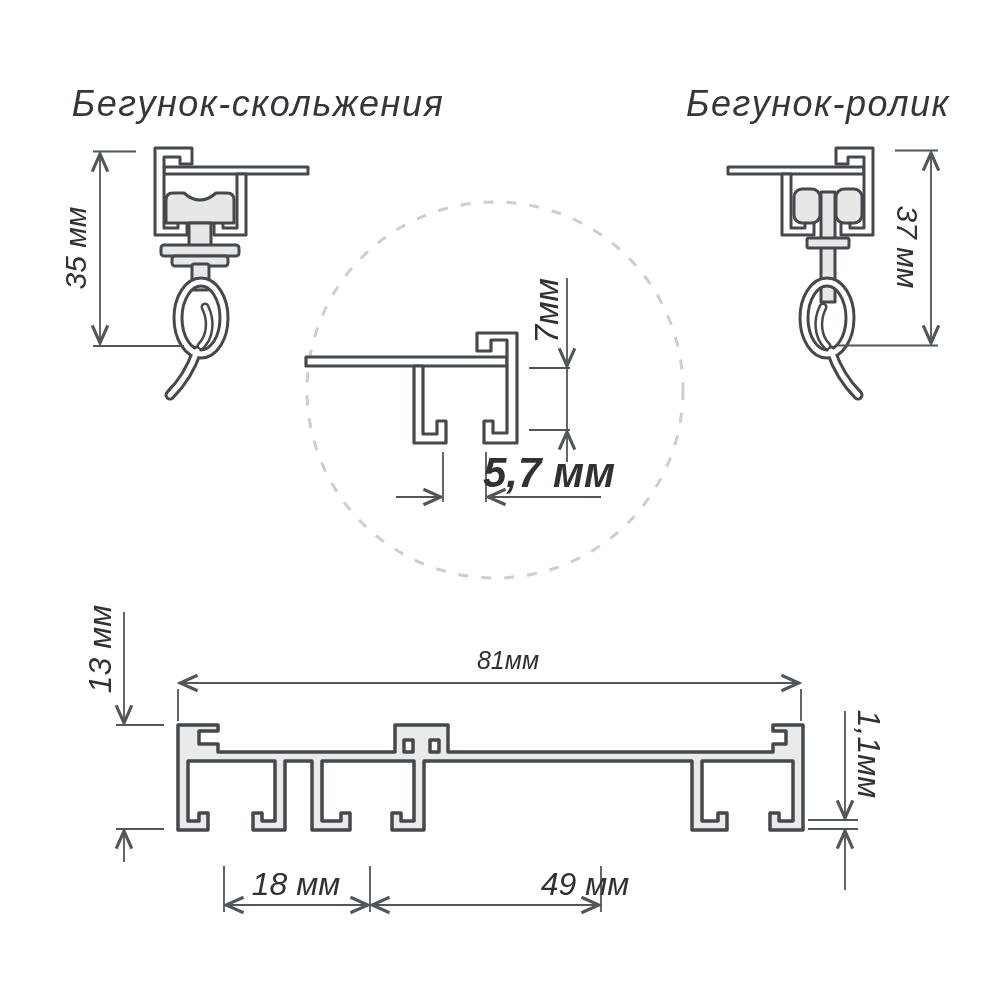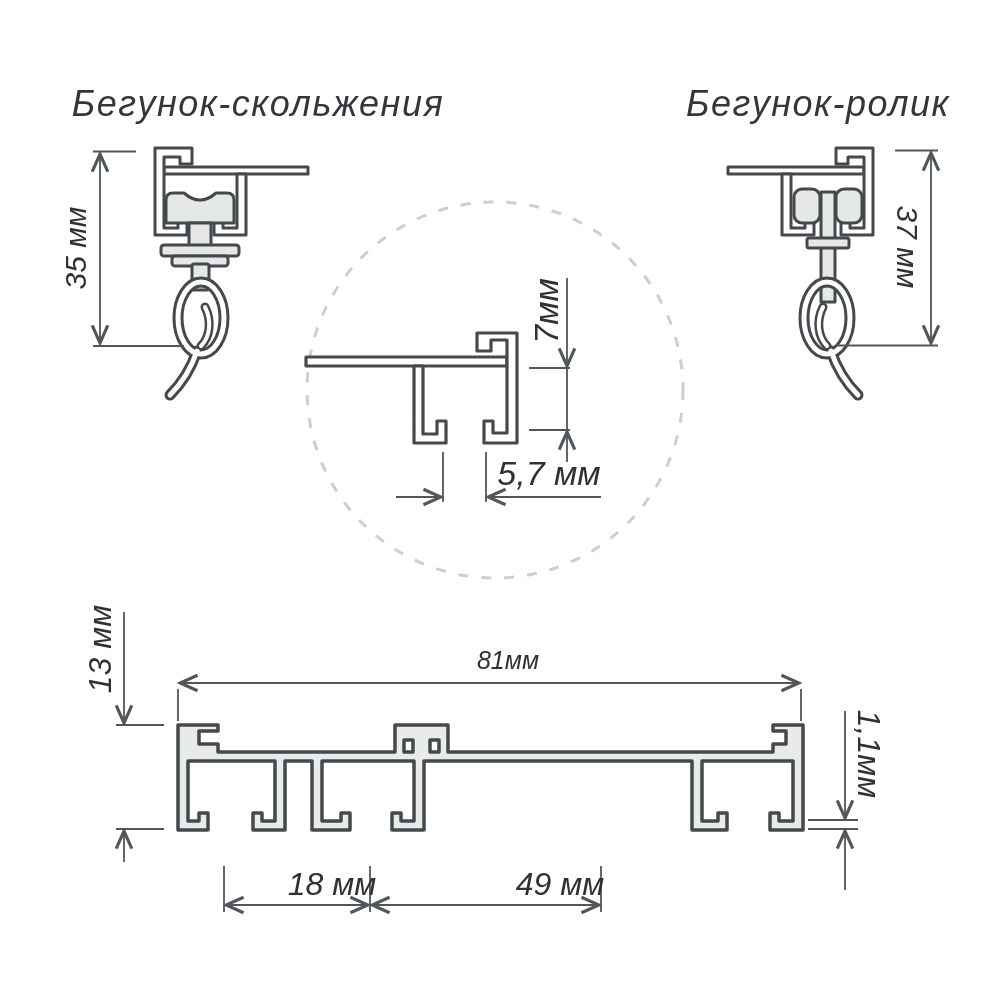--- a/index.html
+++ b/index.html
@@ -136,21 +136,21 @@
   </g>
 </svg>
 
   <div class="lbl title" style="left:258px;top:104px;font-size:36px;">Бегунок-скольжения</div>
   <div class="lbl title" style="left:818px;top:104px;font-size:36px;">Бегунок-ролик</div>
 
   <div class="lbl rot-ccw" style="left:76px;top:248px;font-size:30px;">35 мм</div>
   <div class="lbl rot-cw" style="left:907px;top:247px;font-size:30px;">37 мм</div>
 
   <div class="lbl rot-ccw" style="left:546px;top:311px;font-size:34px;">7мм</div>
-  <div class="lbl" style="left:549px;top:473px;font-size:34px;">5,7 мм</div>
+  <div class="lbl" style="left:549px;top:473px;font-size:42px;font-weight:bold;">5,7 мм</div>
 
   <div class="lbl rot-ccw" style="left:100px;top:649px;font-size:32px;">13 мм</div>
   <div class="lbl" style="left:508px;top:660px;font-size:25px;">81мм</div>
   <div class="lbl rot-cw" style="left:869px;top:754px;font-size:32px;">1,1мм</div>
-  <div class="lbl" style="left:296px;top:884px;font-size:32px;margin-left:36px;">18 мм</div>
-  <div class="lbl" style="left:560px;top:884px;font-size:32px;">49 мм</div>
+  <div class="lbl" style="left:296px;top:884px;font-size:32px;">18 мм</div>
+  <div class="lbl" style="left:585px;top:884px;font-size:32px;">49 мм</div>
 
 </div>
 
 </body></html>

